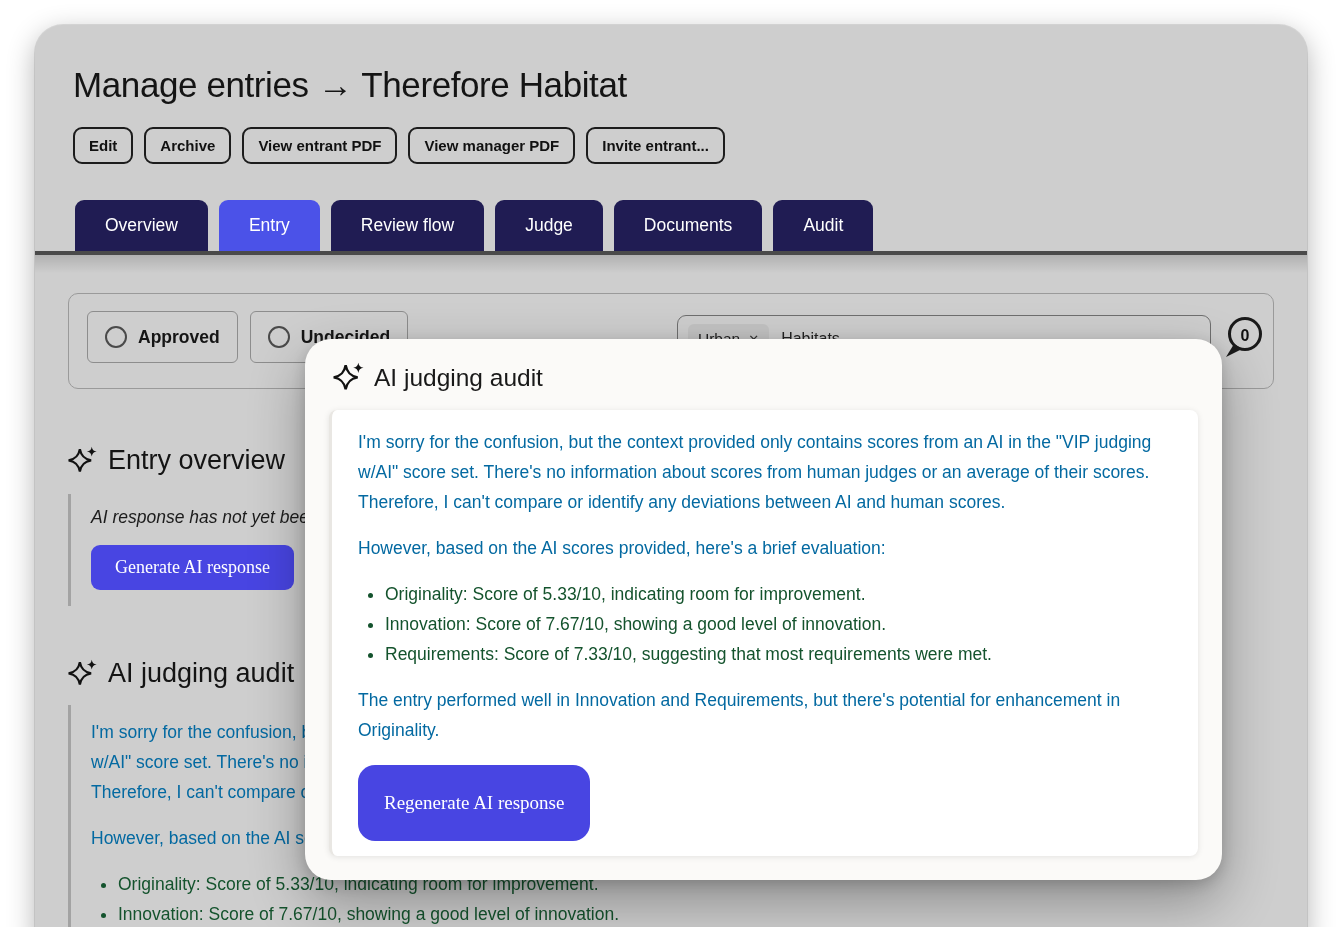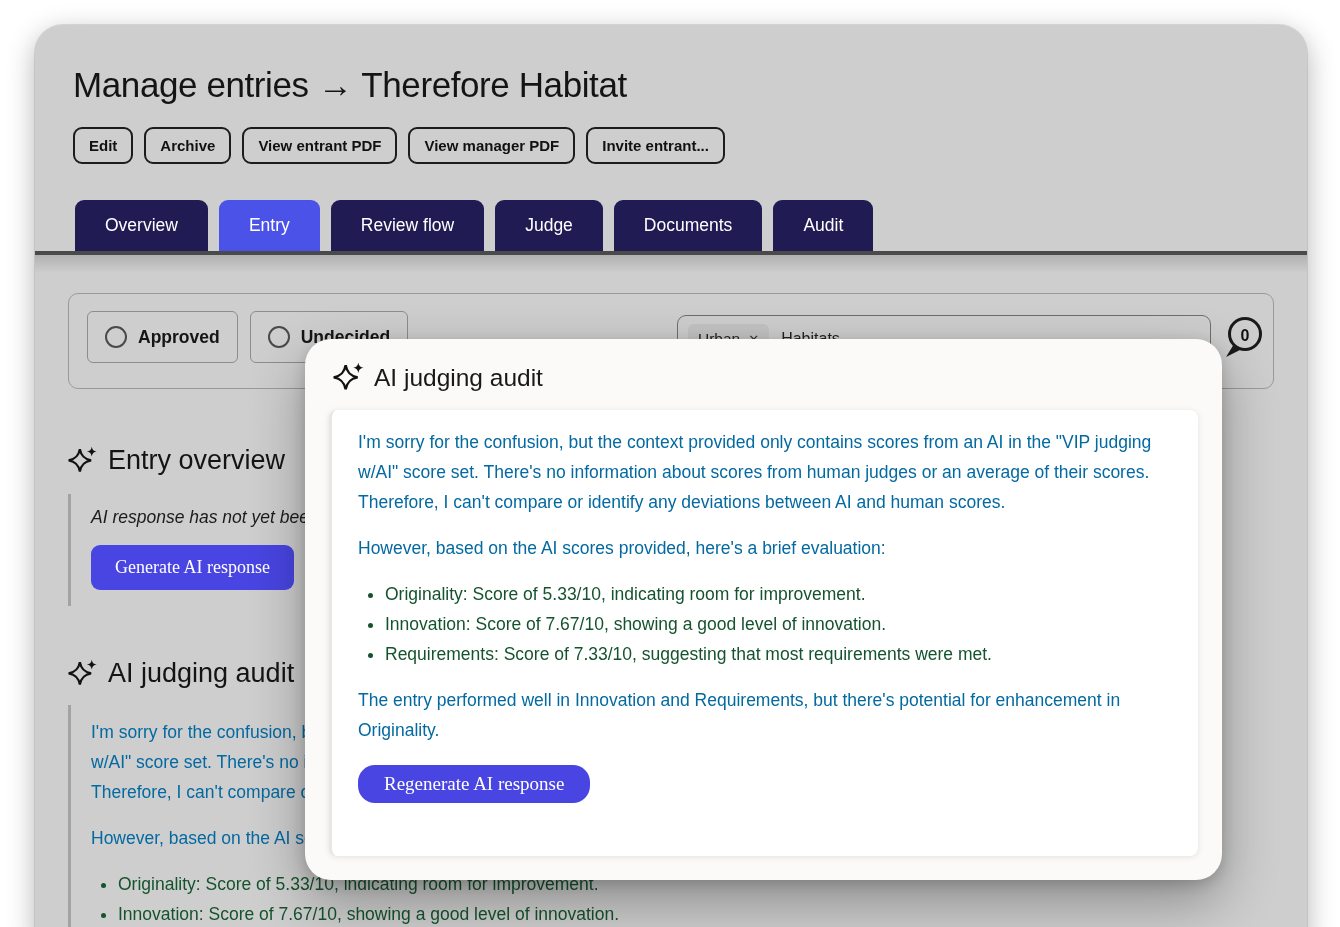--- a/index.html
+++ b/index.html
@@ -100,21 +100,21 @@
   .modal-header {
     display:flex; align-items:center; gap:9px; margin:4px 0 16px 4px;
     font-size:24.5px; font-weight:400; color:#191919;
   }
   .modal-card {
     background:#ffffff; border-radius:8px; border-left:3px solid #e9e7e3;
     box-shadow:0 1px 6px rgba(0,0,0,.10);
     padding:17px 26px 20px; height:446px;
   }
   .modal-card .ai-text { width:818px; }
-  .modal-card .btn-primary { margin-top:4px; font-size:19px; padding:8px 26px; border-radius:17px; }
+  .modal-card .btn-primary { margin-top:4px; font-size:19px; padding:27px 26px; border-radius:17px; }
   .sparkle { flex:none; }
 </style>
 </head>
 <body>
 
 <div class="window">
 
   <h1 class="page-title">Manage entries → Therefore Habitat</h1>
 
   <div class="actions">

